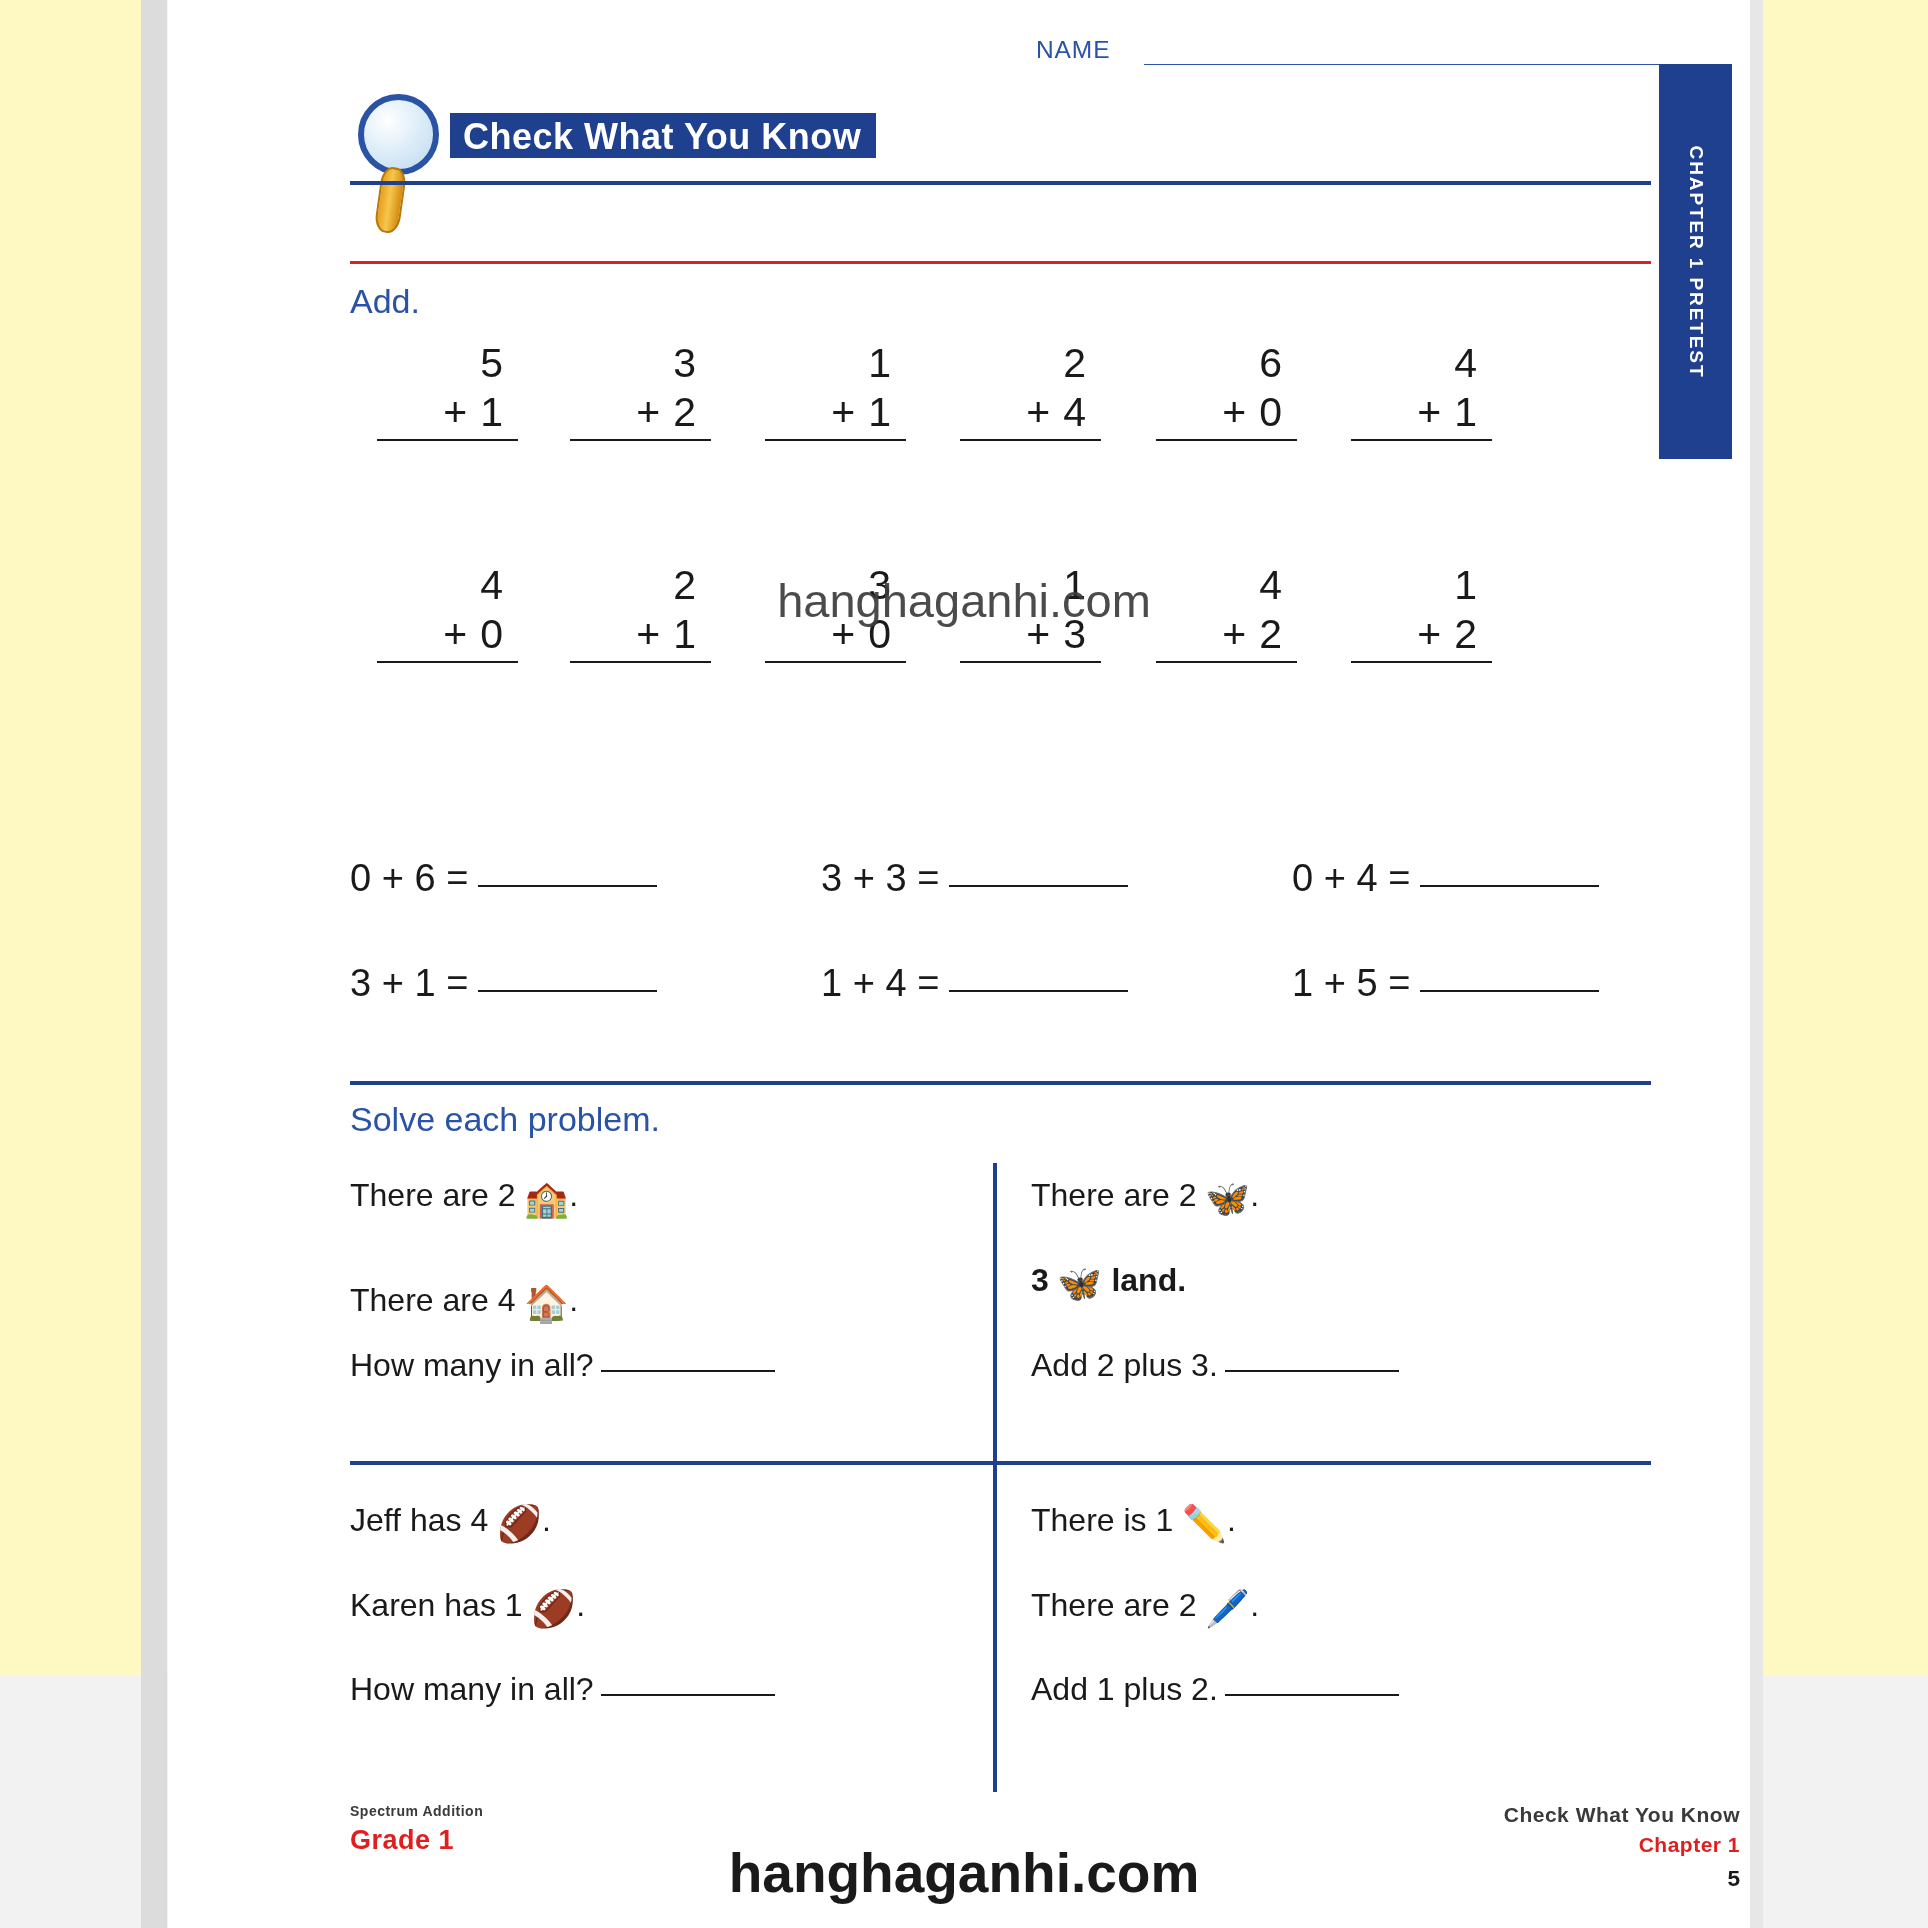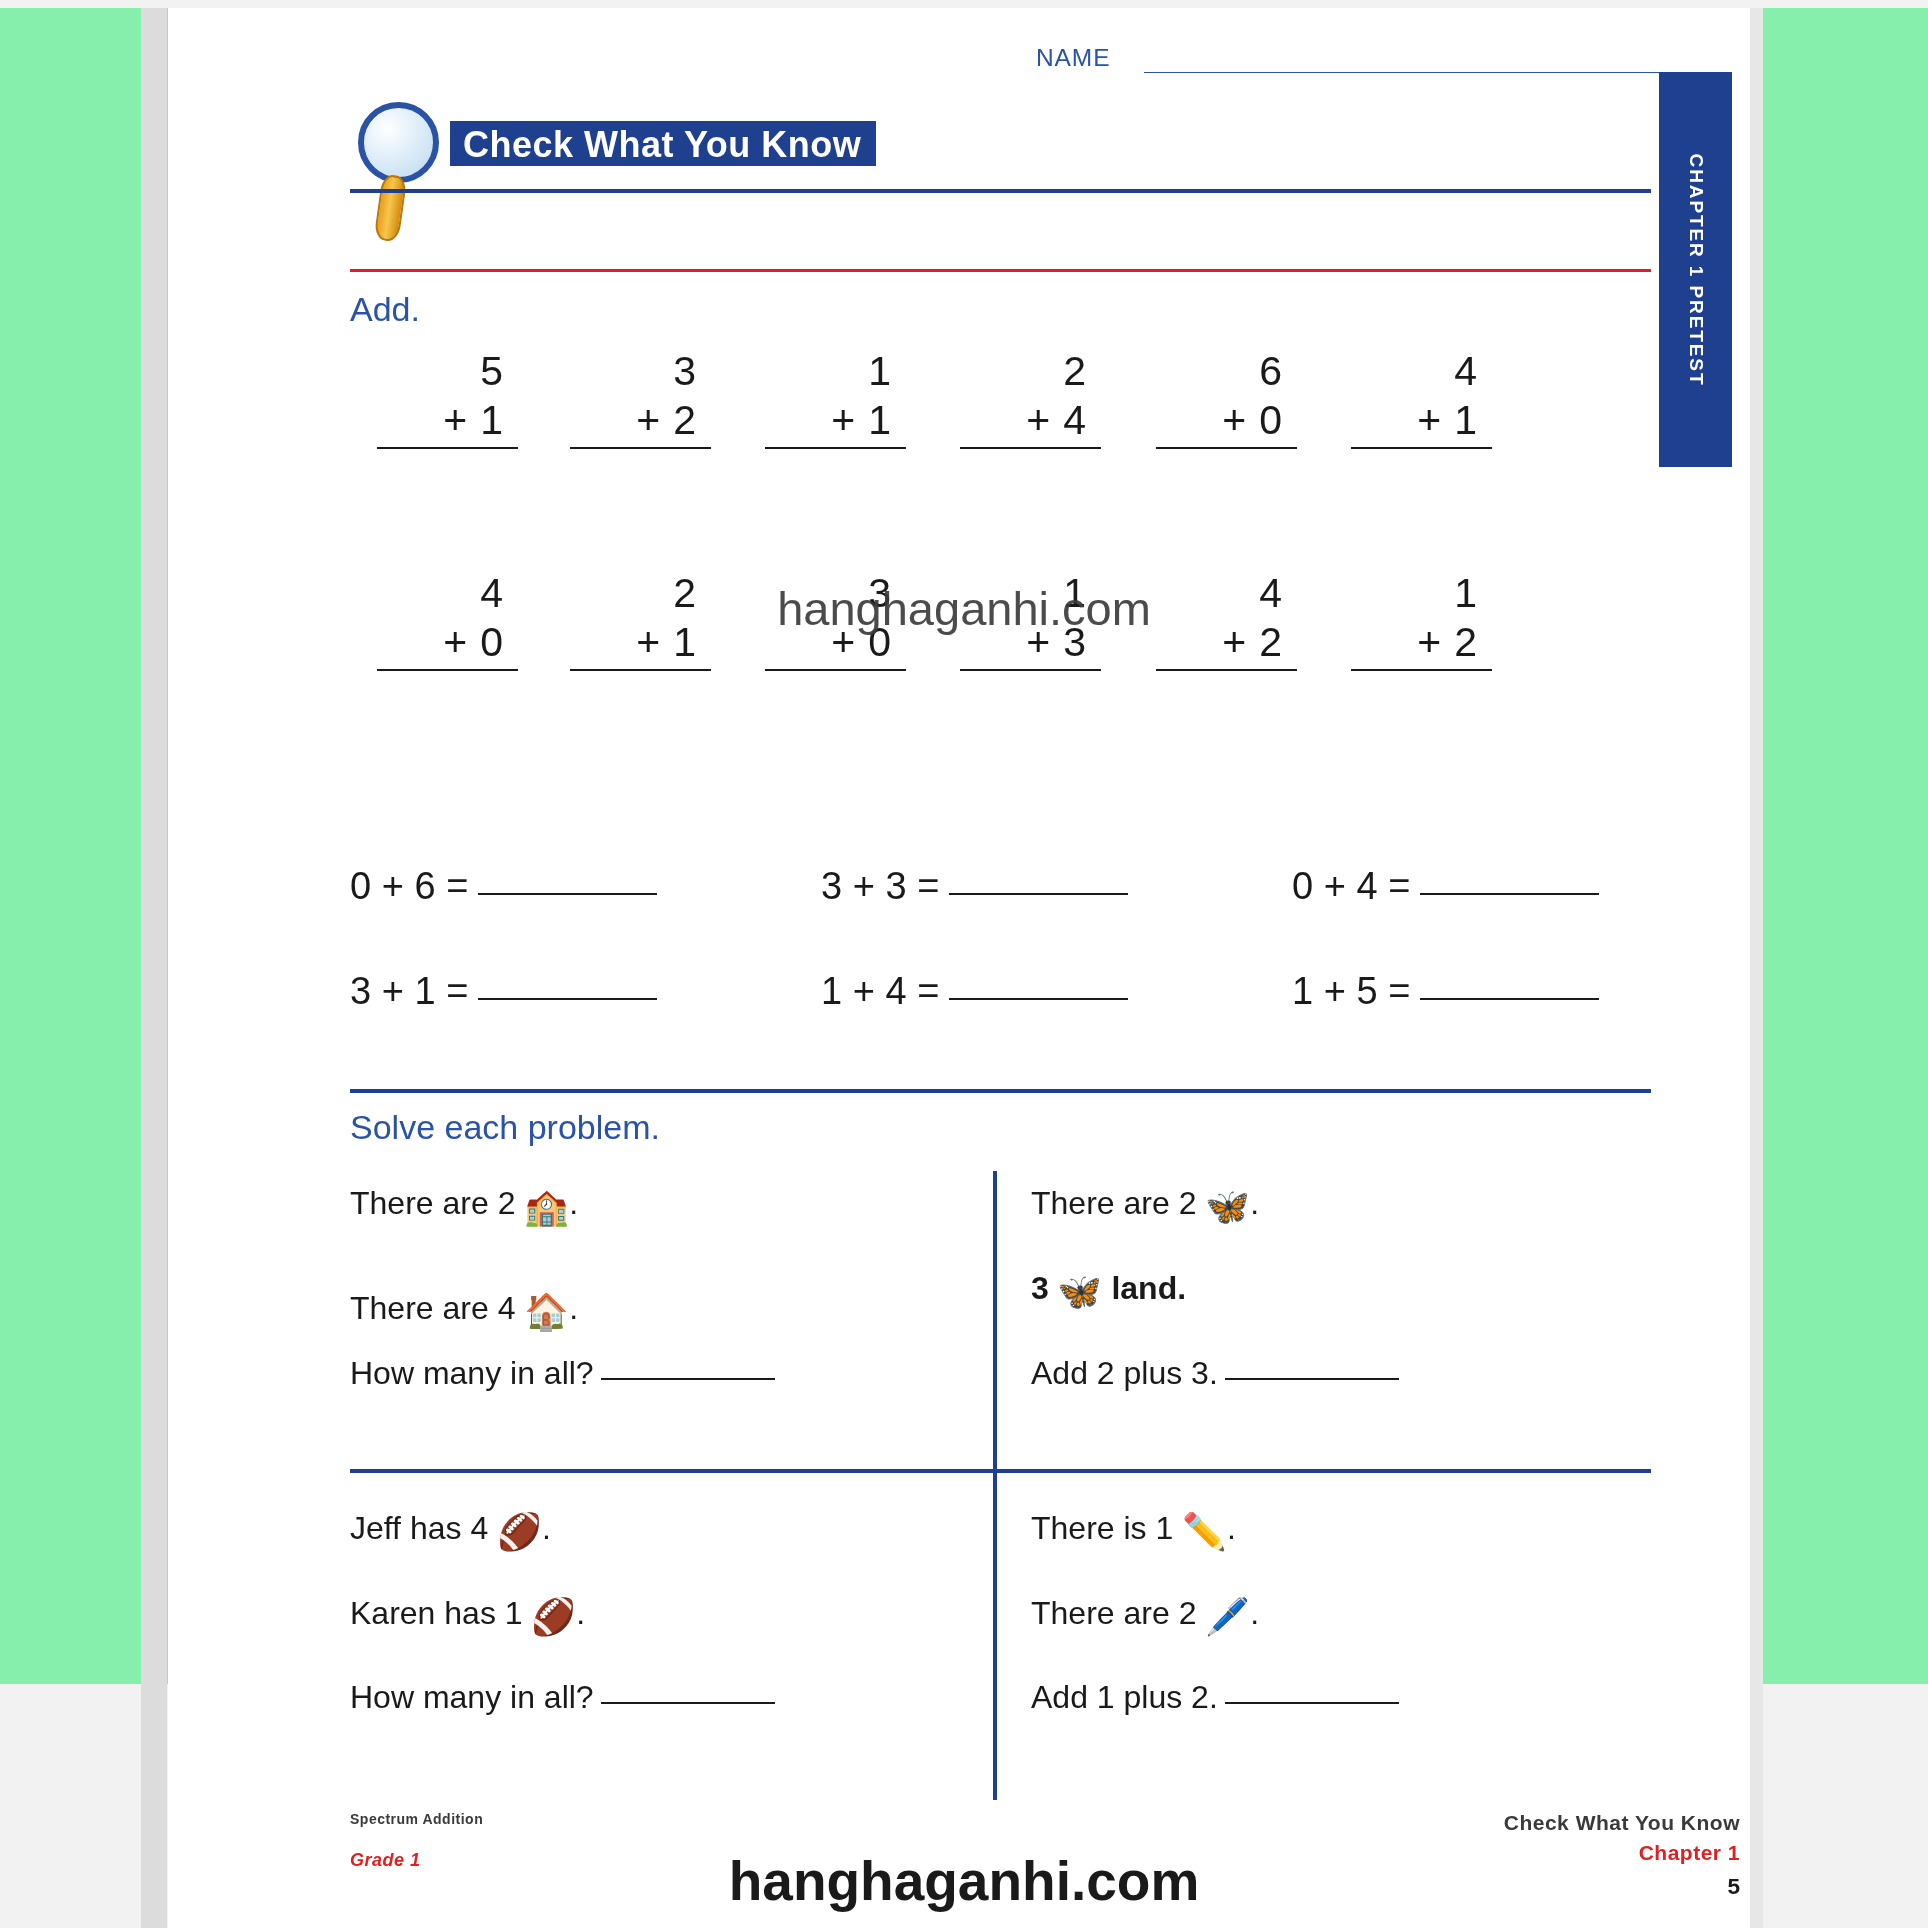--- a/index.html
+++ b/index.html
@@ -6,24 +6,24 @@
     margin: 0;
     padding: 0;
     background: #f2f2f2;
     width: 1928px;
     height: 1928px;
     overflow: hidden;
     font-family: "Liberation Sans", sans-serif;
   }
   #page {
     position: absolute;
-    left: 0; top: 8px;
+    left: 0; top: 0;
     width: 1928px;
     height: 1676px;
-    background: #86efac;
+    background: #fef9c3;
   }
   
   .gutter-left {
     position: absolute;
     left: 141px; top: 0;
     width: 26px; height: 1928px;
     background: #dcdcdc;
   }
   .sheet {
     position: absolute;
@@ -235,21 +235,21 @@
   }
   .emoji-lg { font-size: 36px; vertical-align: -4.7px; }
 
   
   .footer-left {
     position: absolute;
     left: 350px; top: 1803px;
     font-family: "Liberation Sans", sans-serif;
   }
   .footer-left .l1 { font-size: 14px; color: #3a3a3a; font-weight: bold; letter-spacing: 0.5px;}
-  .footer-left .l2 { font-size: 18px; color: #e02020; font-weight: bold; margin-top: 23px; letter-spacing: 0.5px; font-style: italic;}
+  .footer-left .l2 { font-size: 27px; color: #e02020; font-weight: bold; margin-top: 6px; letter-spacing: 0.5px;}
   .footer-right {
     position: absolute;
     right: 188px; top: 1803px;
     text-align: right;
     font-family: "Liberation Sans", sans-serif;
   }
   .footer-right .r1 { font-size: 21px; color: #3a3a3a; font-weight: bold; letter-spacing: 0.5px;}
   .footer-right .r2 { font-size: 21px; color: #e02020; font-weight: bold; margin-top: 5.6px; letter-spacing: 0.5px;}
   .footer-right .r3 { font-size: 22.6px; color: #1a1a1a; font-weight: bold; margin-top: 9.4px;}
 

